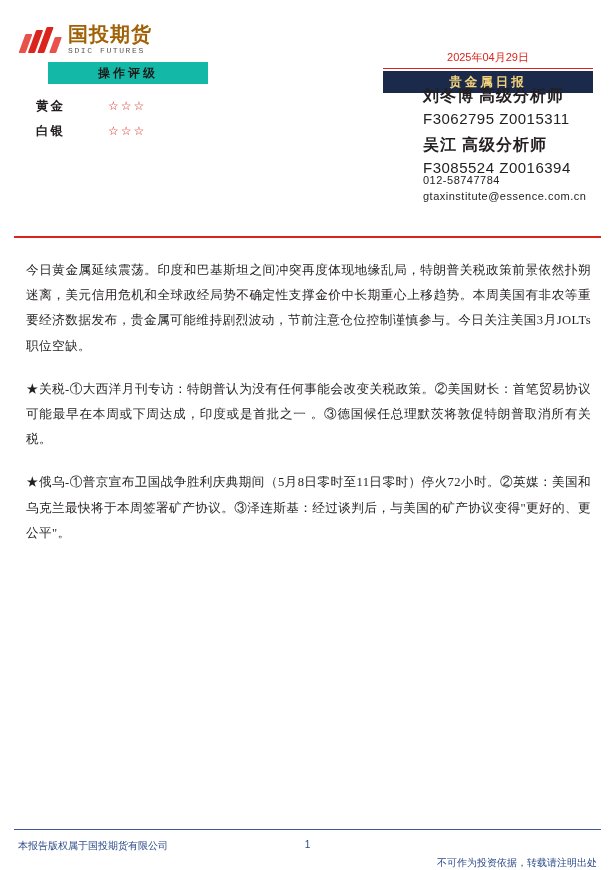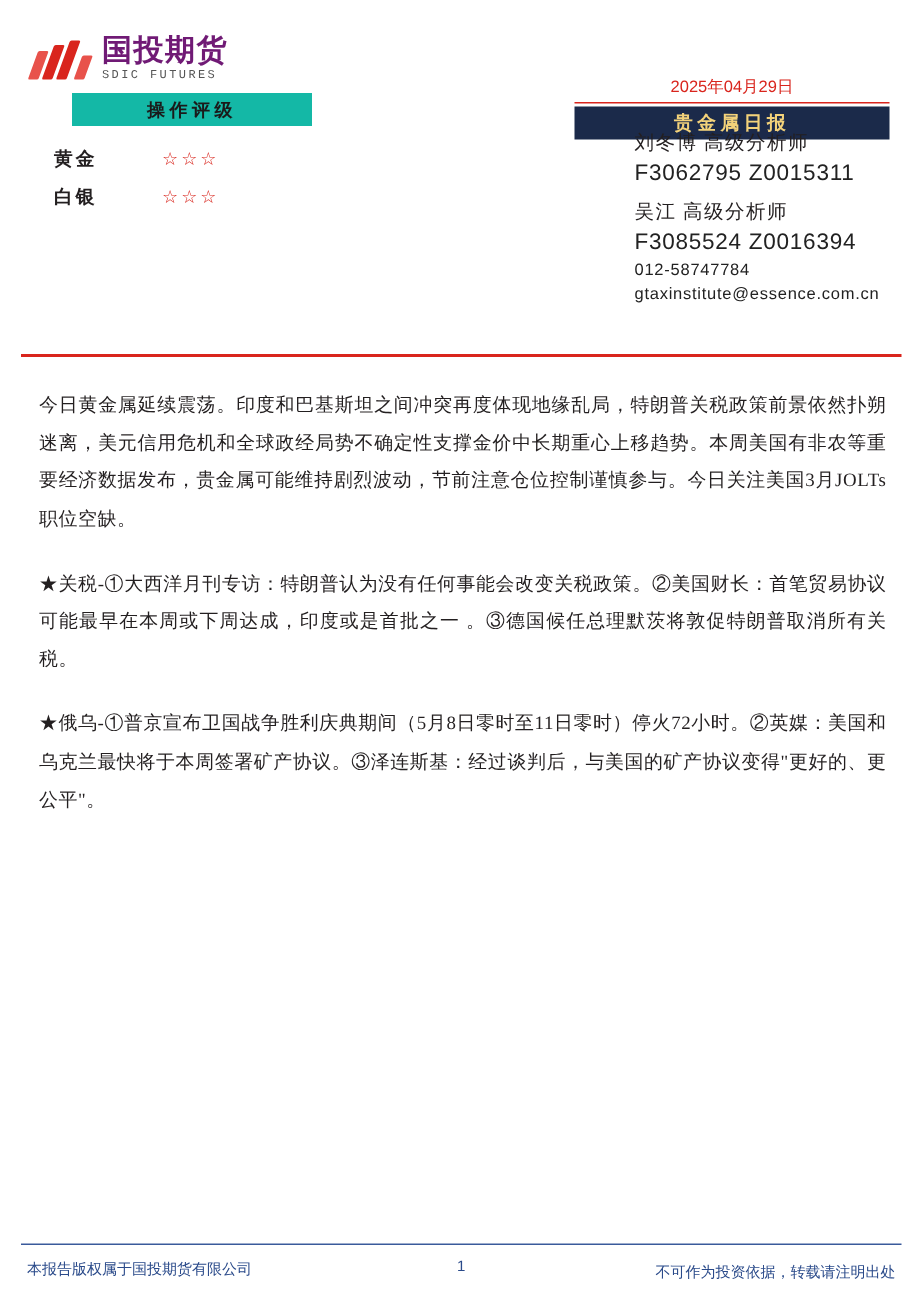--- a/index.html
+++ b/index.html
@@ -59,21 +59,21 @@
   .logo-mark .b4 { left: 30px; top: 10px; height: 16px; background:#e8524b; }
 
   .logo-text {
     line-height: 1.05;
   }
   .logo-cn {
     font-family: "Liberation Sans", "DejaVu Sans", sans-serif;
     font-weight: bold;
     font-size: 20px;
     letter-spacing: 1px;
-    color: #701a75;
+    color: #a16207;
   }
   .logo-en {
     font-family: Liberation Mono, monospace;
     font-size: 8px;
     letter-spacing: 1.6px;
     color: #555;
     margin-top: 2px;
   }
 
   
@@ -155,22 +155,22 @@
   .analysts {
     position: absolute;
     right: 22px;
     top: 72px;
     width: 265px;
     text-align: left;
     padding-left: 95px;
     box-sizing: border-box;
   }
   .analyst-name {
-    font-size: 13px;
-    font-weight: normal;
+    font-size: 16px;
+    font-weight: bold;
     letter-spacing: 1px;
     margin-bottom: 3px;
   }
   .analyst-code {
     font-family: "Liberation Sans", "DejaVu Sans", sans-serif;
     font-size: 15px;
     letter-spacing: 0.5px;
     margin-bottom: 8px;
     color: #222;
   }
@@ -242,21 +242,21 @@
     position: absolute;
     left: 0;
     top: 3px;
     width: 587px;
     text-align: center;
     color: #2a4a8a;
   }
   .footer-right {
     position: absolute;
     right: 4px;
-    top: 5px;
+    top: 20px;
     text-align: center;
   }
 </style>
 </head>
 <body>
 
 <div class="page">
 
   <div class="header">
 

